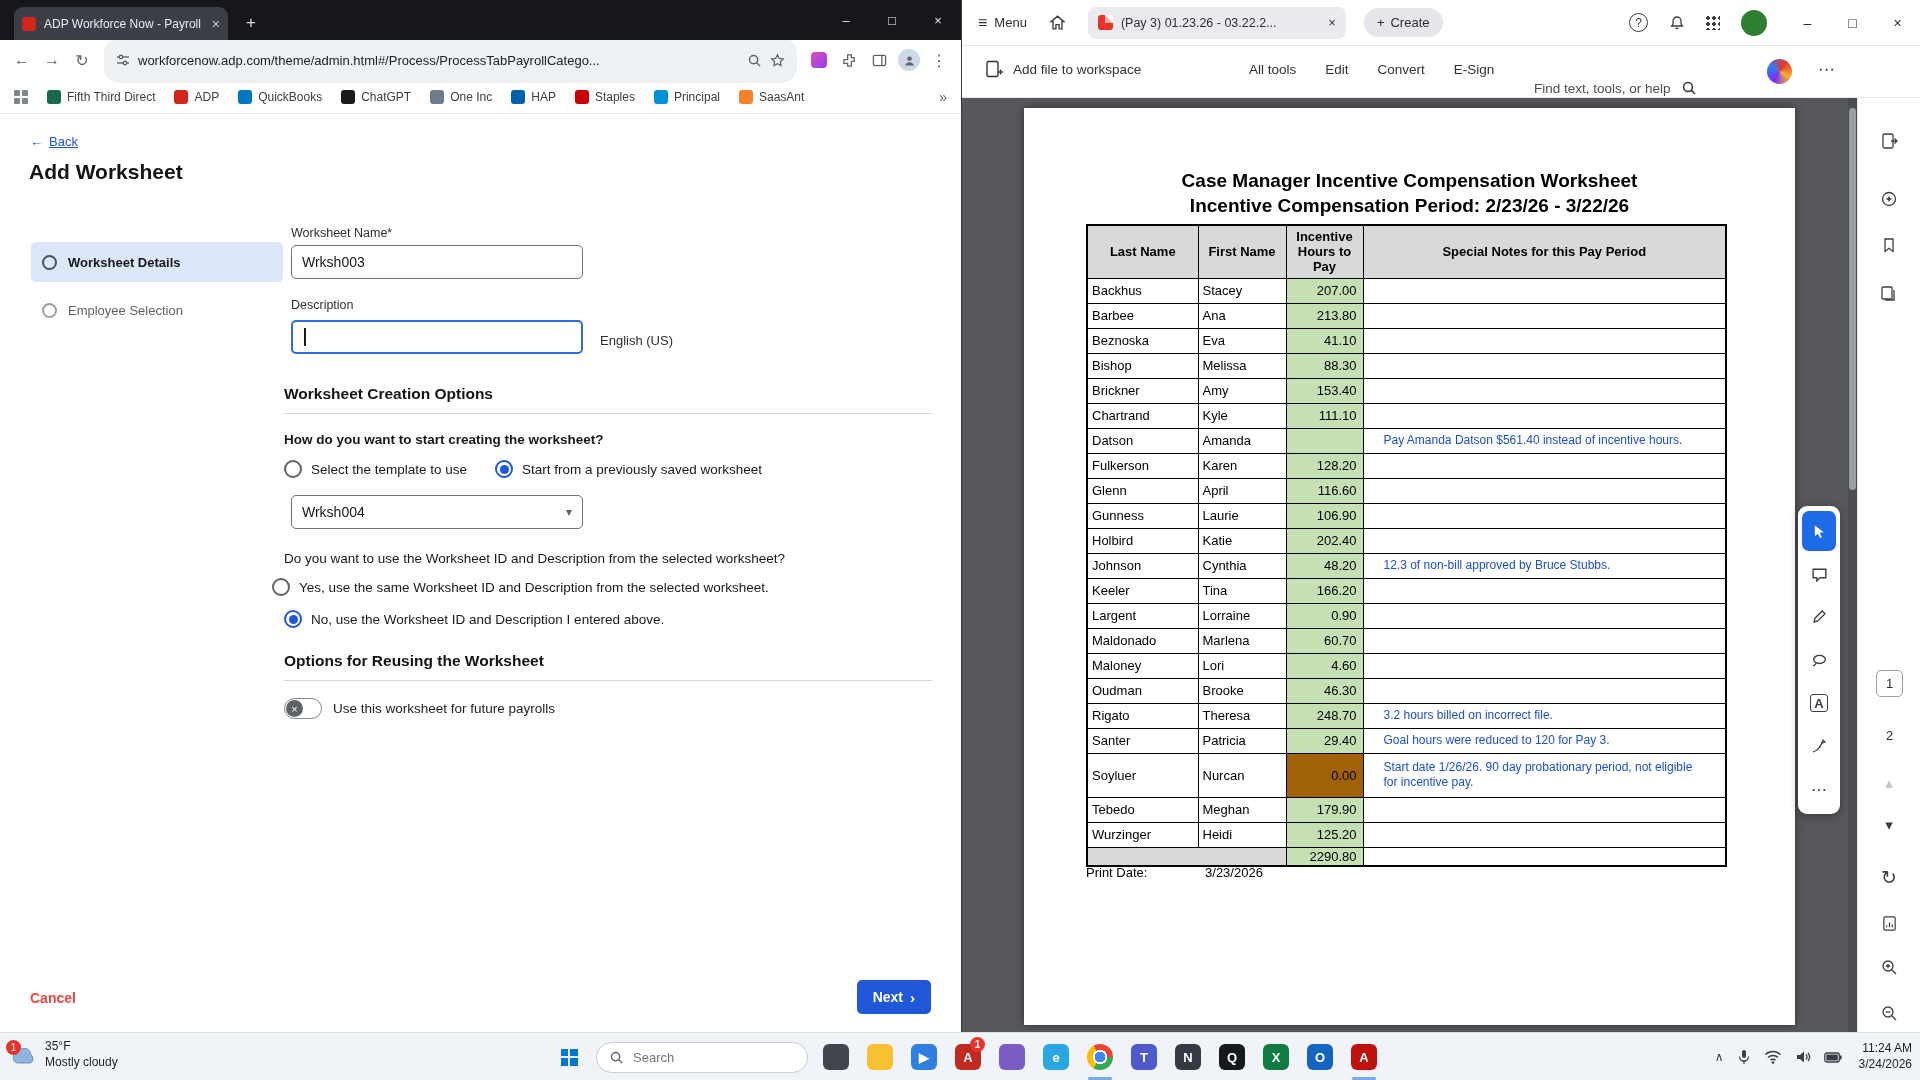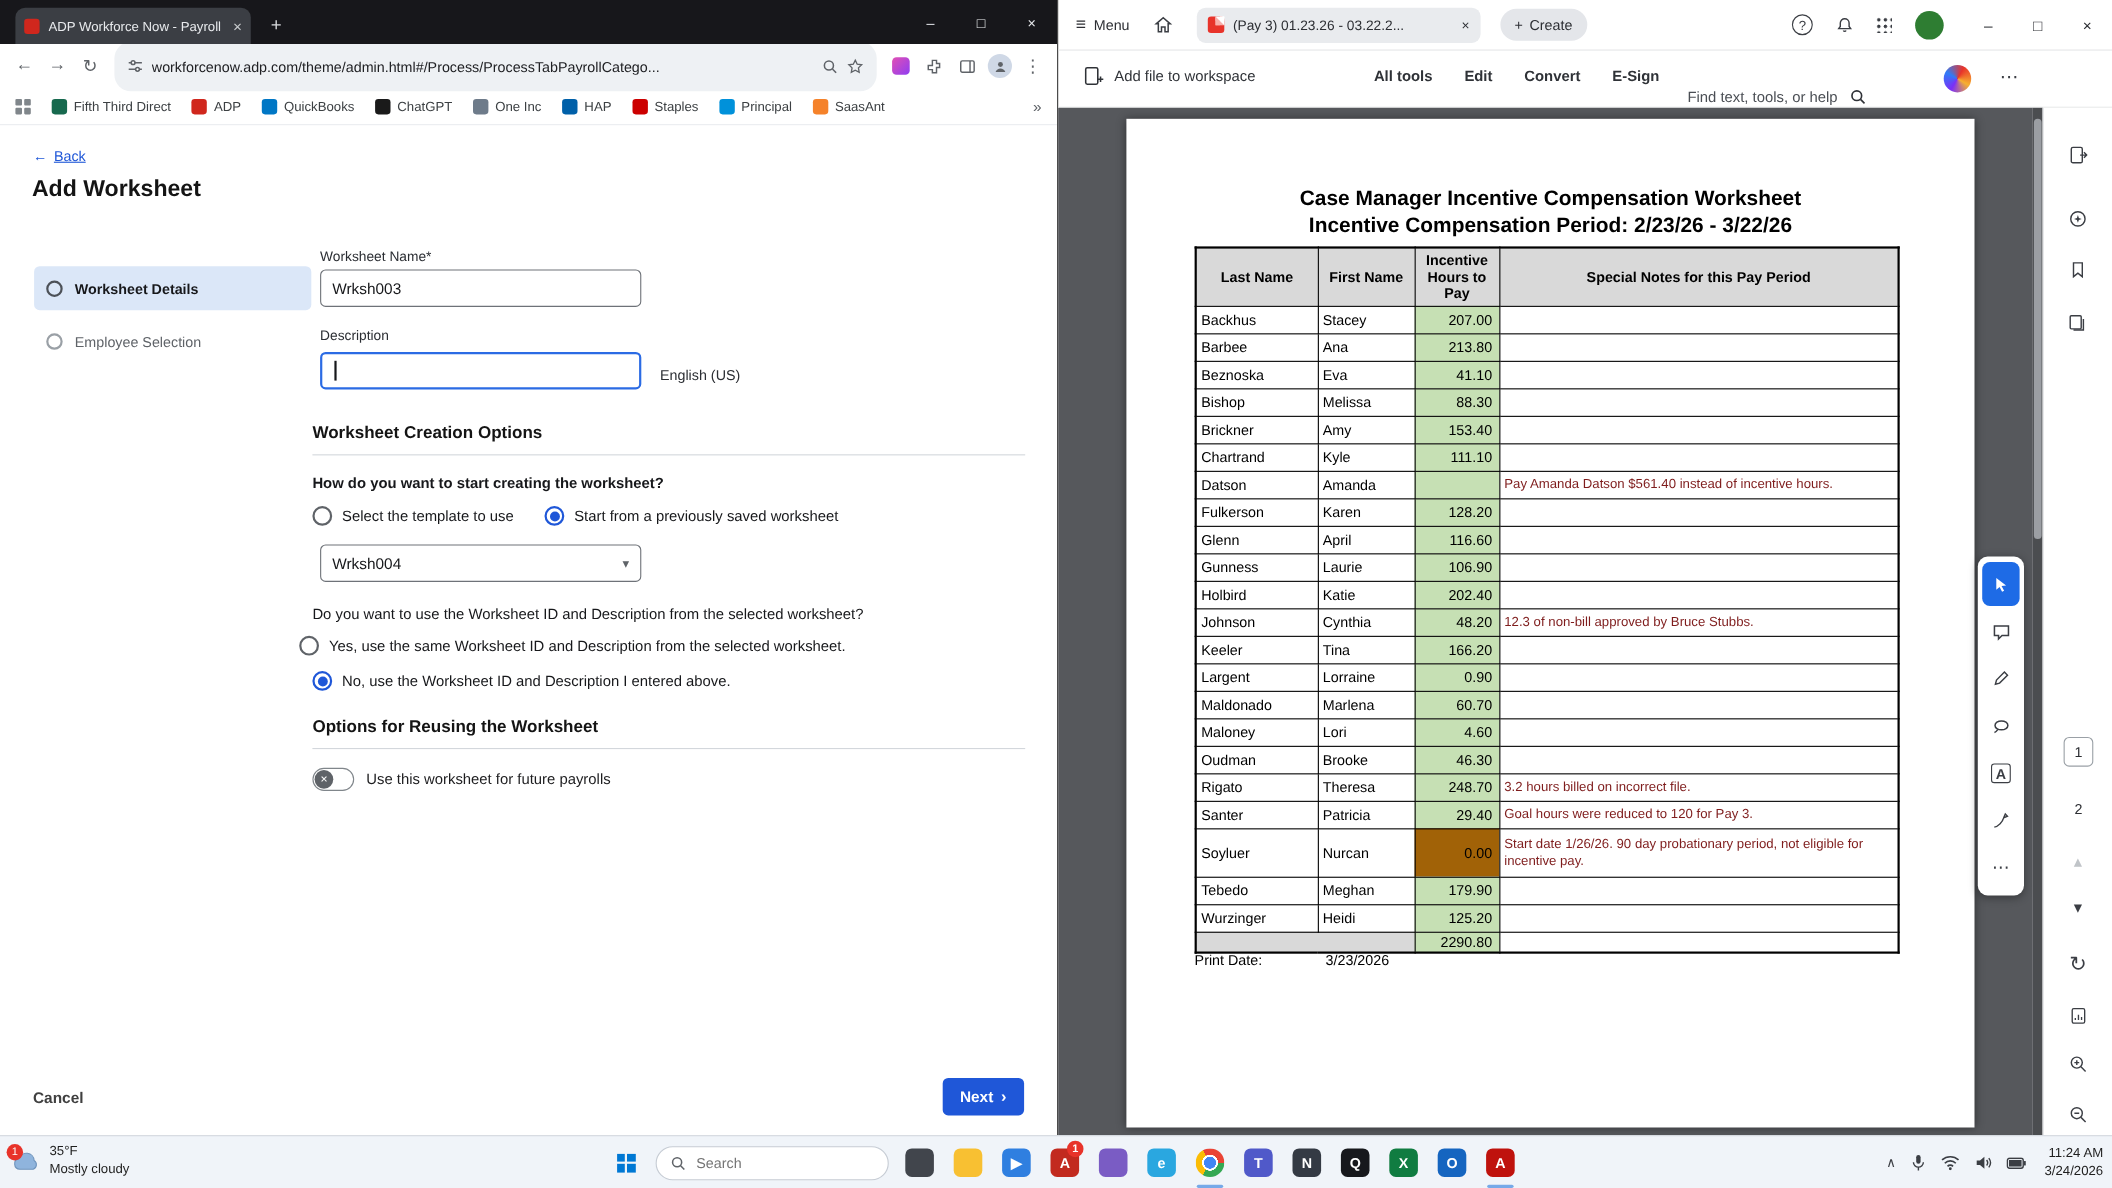--- a/index.html
+++ b/index.html
@@ -60,21 +60,21 @@
   .radio { width:18px; height:18px; border-radius:50%; border:2px solid #5f6368; flex:none; background:#fff; }
   .radio.sel { border-color:#1f57d8; display:flex; align-items:center; justify-content:center; }
   .radio.sel::after { content:""; width:9px; height:9px; border-radius:50%; background:#1f57d8; }
   .dropdown { position:absolute; left:291px; top:381px; width:292px; height:34px; border:1px solid #6e7278; border-radius:5px;
               display:flex; align-items:center; padding:0 10px; font-size:14px; color:#17181b; justify-content:space-between; }
   .dd-caret { color:#5f6368; font-size:12px; }
   .toggle-line { position:absolute; left:284px; top:584px; display:flex; align-items:center; gap:11px; font-size:13.5px; }
   .toggle { width:38px; height:21px; border:1px solid #80868b; border-radius:11px; background:#fff; position:relative; flex:none; }
   .toggle .knob { position:absolute; left:1px; top:1px; width:17px; height:17px; border-radius:50%; background:#5f6368;
                   color:#fff; font-size:11px; display:flex; align-items:center; justify-content:center; }
-  .cancel-link { position:absolute; left:30px; top:876px; color:#404040; font-weight:bold; font-size:14px; }
+  .cancel-link { position:absolute; left:30px; top:876px; color:#ef4444; font-weight:bold; font-size:14px; }
   .next-btn { position:absolute; right:30px; top:866px; height:34px; background:#1f57d8; color:#fff; font-size:14px;
               font-weight:bold; border-radius:5px; padding:0 16px; display:flex; align-items:center; gap:7px; }
   .next-btn .chev { font-size:15px; }
 
   
   .acrobat { position:absolute; left:961px; top:0; width:959px; height:1032px; background:#fff; border-left:1px solid #3a3a3a; }
   .a-title { height:46px; display:flex; align-items:center; padding-left:16px; border-bottom:1px solid #e5e6e8;
              font-size:13px; color:#2c2e33; position:relative; }
   .a-menu { display:flex; align-items:center; gap:7px; }
   .a-menu .glyph { font-size:16px; }
@@ -89,39 +89,39 @@
   .a-title-right { margin-left:auto; display:flex; align-items:center; gap:21px; color:#3b3e44; }
   .help-circle { width:19px; height:19px; border:1.5px solid #3b3e44; border-radius:50%; font-size:12px; display:flex;
                  align-items:center; justify-content:center; }
   .waffle { width:14px; height:14px; background-image:radial-gradient(circle,#3b3e44 1.6px,transparent 1.8px);
             background-size:6px 6px; background-position:-1px -1px; }
   .avatar-green { width:26px; height:26px; border-radius:50%; background:#2e7d32; }
   .a-winctl { display:flex; margin-left:18px; }
   .a-winctl span { width:45px; height:46px; display:flex; align-items:center; justify-content:center; color:#2c2e33; font-size:14px; }
   .a-toolbar { height:52px; border-bottom:1px solid #e5e6e8; position:relative; font-size:13.5px; color:#2f3237; }
   .a-addfile { position:absolute; left:22px; top:13px; display:flex; align-items:center; gap:9px; }
-  .a-navs { position:absolute; left:287px; top:16px; display:flex; gap:29px;font-weight:bold; }
+  .a-navs { position:absolute; left:287px; top:16px; display:flex; gap:29px; }
   .a-search { position:absolute; left:572px; top:13px; display:flex; align-items:center; gap:10px; color:#4a4e54;margin-top:21px; }
   .a-ai { position:absolute; left:805px; top:13px; width:25px; height:25px; border-radius:50%;
           background:conic-gradient(from 210deg,#7b2ff7,#2f7cf7,#e8332a,#f7b02f,#7b2ff7); }
   .a-more { position:absolute; left:856px; top:13px; font-size:17px; color:#3b3e44; }
 
   .a-canvas { position:absolute; left:0; top:98px; width:886px; height:934px; background:#56585c; }
   .pdf-page { position:absolute; left:62px; top:10px; width:771px; height:917px; background:#fff;
               box-shadow:0 0 8px rgba(0,0,0,.45); color:#000; }
   .pdf-title { text-align:center; font-size:19px; font-weight:bold; padding-top:62px; }
   .pdf-subtitle { text-align:center; font-size:19px; font-weight:bold; margin-top:3px; }
   .pdf-table { position:absolute; left:62px; top:116px; border-collapse:collapse; font-size:13px; border:2px solid #000; }
   .pdf-table th { background:#d9d9d9; border:1px solid #000; font-size:13px; font-weight:bold; padding:2px 4px; height:53px; }
   .pdf-table td { border:1px solid #000; height:25px; vertical-align:middle; }
   tr.tall td { height:44px; }
   .c-name { padding:1px 4px; text-align:left; }
   .c-hours { background:#c6e0b4; text-align:right; padding:1px 6px; }
   td.c-hours.plain { background:#a16207;margin-left:24px; }
-  .c-note { color:#7f1d1d; font-size:12px; padding:1px 4px; line-height:1.25; }
+  .c-note { color:#1d4ed8; font-size:12px; padding:1px 20px; line-height:1.25; }
   .total-body td { height:16px; }
   .t-gray { background:#d9d9d9; }
   .pdf-printdate { position:absolute; left:62px; top:757px; font-size:13px; }
   .pdf-printdate .pd-val { display:inline-block; margin-left:54px; }
 
   .quick-tools { position:absolute; left:836px; top:408px; width:42px; background:#fff; border-radius:9px;
                  box-shadow:0 2px 8px rgba(0,0,0,.35); padding:5px 0; display:flex; flex-direction:column;
                  align-items:center; gap:3px; }
   .qt { width:34px; height:40px; border-radius:7px; display:flex; align-items:center; justify-content:center; color:#3b3e44; }
   .qt.active { background:#1e6be6; color:#fff; }

